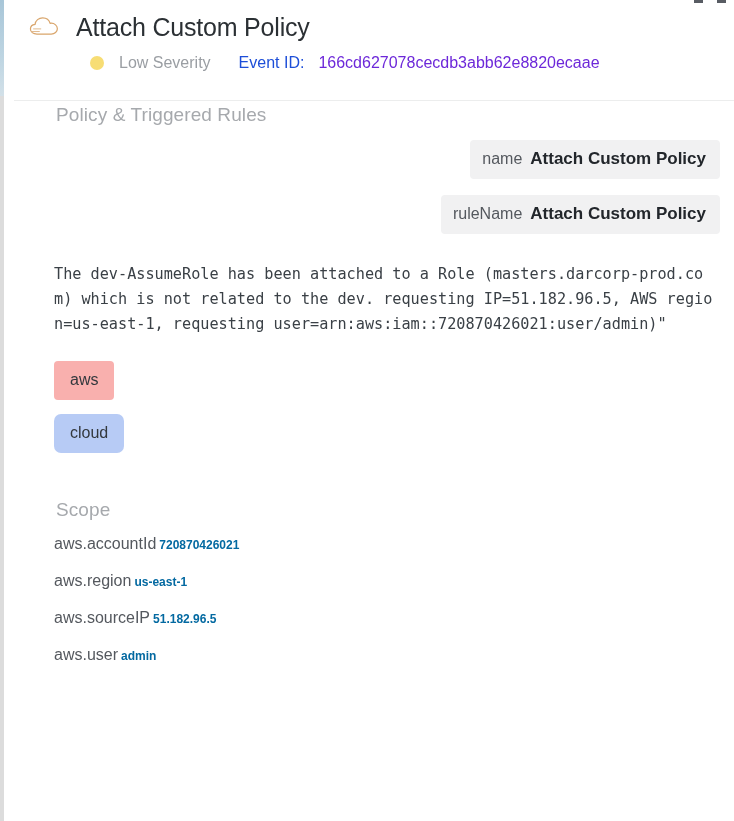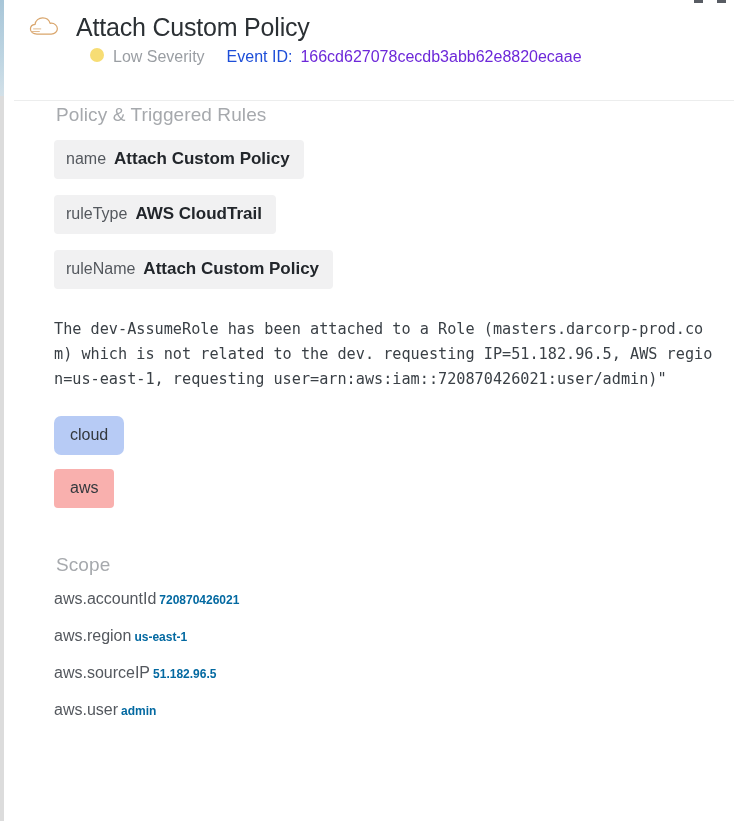--- a/index.html
+++ b/index.html
@@ -58,24 +58,24 @@
   }
   #event-title {
     font-size: 25px;
     font-weight: 400;
     color: #2b3034;
     letter-spacing: -0.2px;
     white-space: nowrap;
   }
   .subtitle-row {
     display: flex;
-    align-items: flex-start;
+    align-items: center;
     height: 30px;
     padding-left: 76px;
-    gap: 0;
+    gap: 6px;
   }
   #severity-dot {
     width: 14px; height: 14px;
     border-radius: 50%;
     background: #f7dd74;
     flex: 0 0 14px;
     margin-right: 9px;
   }
   #severity-label {
     font-size: 16px;
@@ -127,20 +127,21 @@
     font-size: 19px;
     color: #a6a9ad;
     font-weight: 400;
     margin: 0 0 14px 16px;
     letter-spacing: 0.1px;
   }
 
   
   #rules-list {
     margin: 0 0 0 14px;
+    text-align: right;
   }
   .rule-chip {
     display: inline-flex;
     align-items: baseline;
     background: #f1f1f2;
     border-radius: 4px;
     padding: 9px 14px 10px 12px;
     margin-bottom: 16px;
   }
   .rule-chip-row { display: block; }
@@ -260,44 +261,38 @@
 
       <div id="rules-list">
 
         <div class="rule-chip-row">
           <div class="rule-chip">
             <span class="rule-key">name</span>
             <span class="rule-val">Attach Custom Policy</span>
           </div>
         </div>
 
-        <div class="rule-chip-row">
-          <div class="rule-chip">
-            <span class="rule-key">ruleType</span>
-            <span class="rule-val">AWS CloudTrail</span>
-          </div>
-        </div>
 
         <div class="rule-chip-row">
           <div class="rule-chip">
             <span class="rule-key">ruleName</span>
             <span class="rule-val">Attach Custom Policy</span>
           </div>
         </div>
 
       </div>
 
       <div id="description">The dev-AssumeRole has been attached to a Role (masters.darcorp-prod.com) which is not related to the dev. requesting IP=51.182.96.5, AWS region=us-east-1, requesting user=arn:aws:iam::720870426021:user/admin)"</div>
 
       <div id="tag-list">
         <div class="tag-row">
+          <span class="tag tag-aws">aws</span>
+        </div>
+        <div class="tag-row">
           <span class="tag tag-cloud">cloud</span>
-        </div>
-        <div class="tag-row">
-          <span class="tag tag-aws">aws</span>
         </div>
       </div>
     </div>
 
     <div id="scope-section">
       <div class="section-heading">Scope</div>
 
       <div id="scope-list">
 
         <div class="scope-row">

